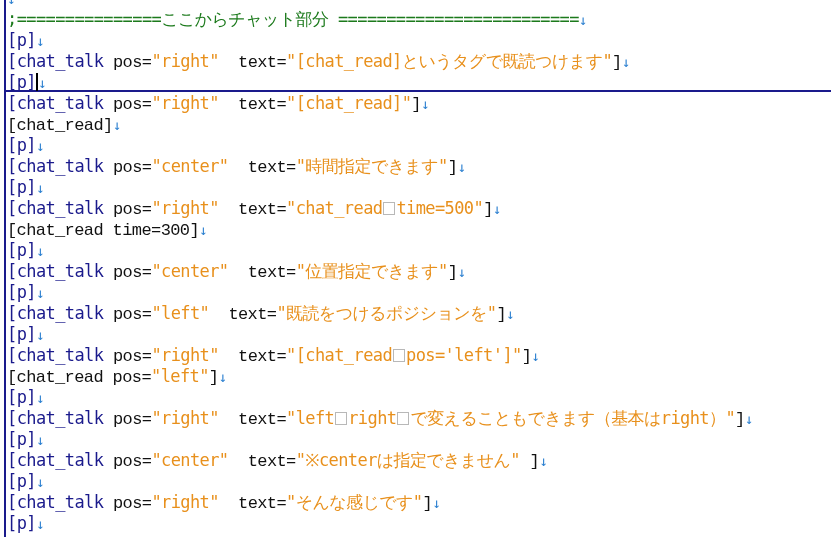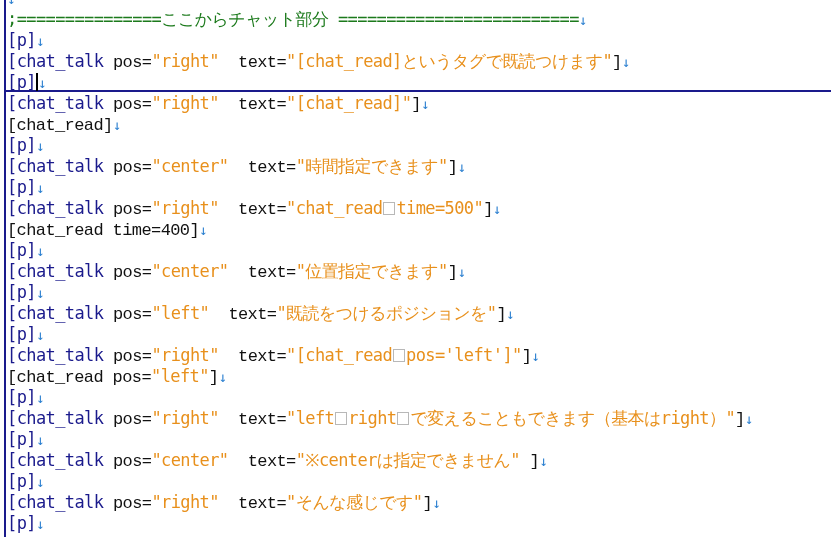--- a/index.html
+++ b/index.html
@@ -29,21 +29,21 @@
       <div class="line"><span class="cmt">;===============ここからチャット部分 =========================</span><span class="nl">↓</span></div>
       <div class="line"><span class="tag">[p]</span><span class="nl">↓</span></div>
       <div class="line"><span class="tag">[chat_talk</span><span class="kw"> pos=</span><span class="str">"right"</span><span class="kw">  text=</span><span class="str">"[chat_read]というタグで既読つけます"</span><span class="kw">]</span><span class="nl">↓</span></div>
       <div class="line"><span class="tag">[p]</span><span class="caret"></span><span class="nl">↓</span></div>
       <div class="line"><span class="tag">[chat_talk</span><span class="kw"> pos=</span><span class="str">"right"</span><span class="kw">  text=</span><span class="str">"[chat_read]"</span><span class="kw">]</span><span class="nl">↓</span></div>
       <div class="line"><span class="kw">[chat_read]</span><span class="nl">↓</span></div>
       <div class="line"><span class="tag">[p]</span><span class="nl">↓</span></div>
       <div class="line"><span class="tag">[chat_talk</span><span class="kw"> pos=</span><span class="str">"center"</span><span class="kw">  text=</span><span class="str">"時間指定できます"</span><span class="kw">]</span><span class="nl">↓</span></div>
       <div class="line"><span class="tag">[p]</span><span class="nl">↓</span></div>
       <div class="line"><span class="tag">[chat_talk</span><span class="kw"> pos=</span><span class="str">"right"</span><span class="kw">  text=</span><span class="str">"chat_read</span><span class="sp"></span><span class="str">time=500"</span><span class="kw">]</span><span class="nl">↓</span></div>
-      <div class="line"><span class="kw">[chat_read time=400]</span><span class="nl">↓</span></div>
+      <div class="line"><span class="kw">[chat_read time=300]</span><span class="nl">↓</span></div>
       <div class="line"><span class="tag">[p]</span><span class="nl">↓</span></div>
       <div class="line"><span class="tag">[chat_talk</span><span class="kw"> pos=</span><span class="str">"center"</span><span class="kw">  text=</span><span class="str">"位置指定できます"</span><span class="kw">]</span><span class="nl">↓</span></div>
       <div class="line"><span class="tag">[p]</span><span class="nl">↓</span></div>
       <div class="line"><span class="tag">[chat_talk</span><span class="kw"> pos=</span><span class="str">"left"</span><span class="kw">  text=</span><span class="str">"既読をつけるポジションを"</span><span class="kw">]</span><span class="nl">↓</span></div>
       <div class="line"><span class="tag">[p]</span><span class="nl">↓</span></div>
       <div class="line"><span class="tag">[chat_talk</span><span class="kw"> pos=</span><span class="str">"right"</span><span class="kw">  text=</span><span class="str">"[chat_read</span><span class="sp"></span><span class="str">pos='left']"</span><span class="kw">]</span><span class="nl">↓</span></div>
       <div class="line"><span class="kw">[chat_read pos=</span><span class="str">"left"</span><span class="kw">]</span><span class="nl">↓</span></div>
       <div class="line"><span class="tag">[p]</span><span class="nl">↓</span></div>
       <div class="line"><span class="tag">[chat_talk</span><span class="kw"> pos=</span><span class="str">"right"</span><span class="kw">  text=</span><span class="str">"left</span><span class="sp"></span><span class="str">right</span><span class="sp"></span><span class="str">で変えることもできます（基本はright）"</span><span class="kw">]</span><span class="nl">↓</span></div>
       <div class="line"><span class="tag">[p]</span><span class="nl">↓</span></div>

